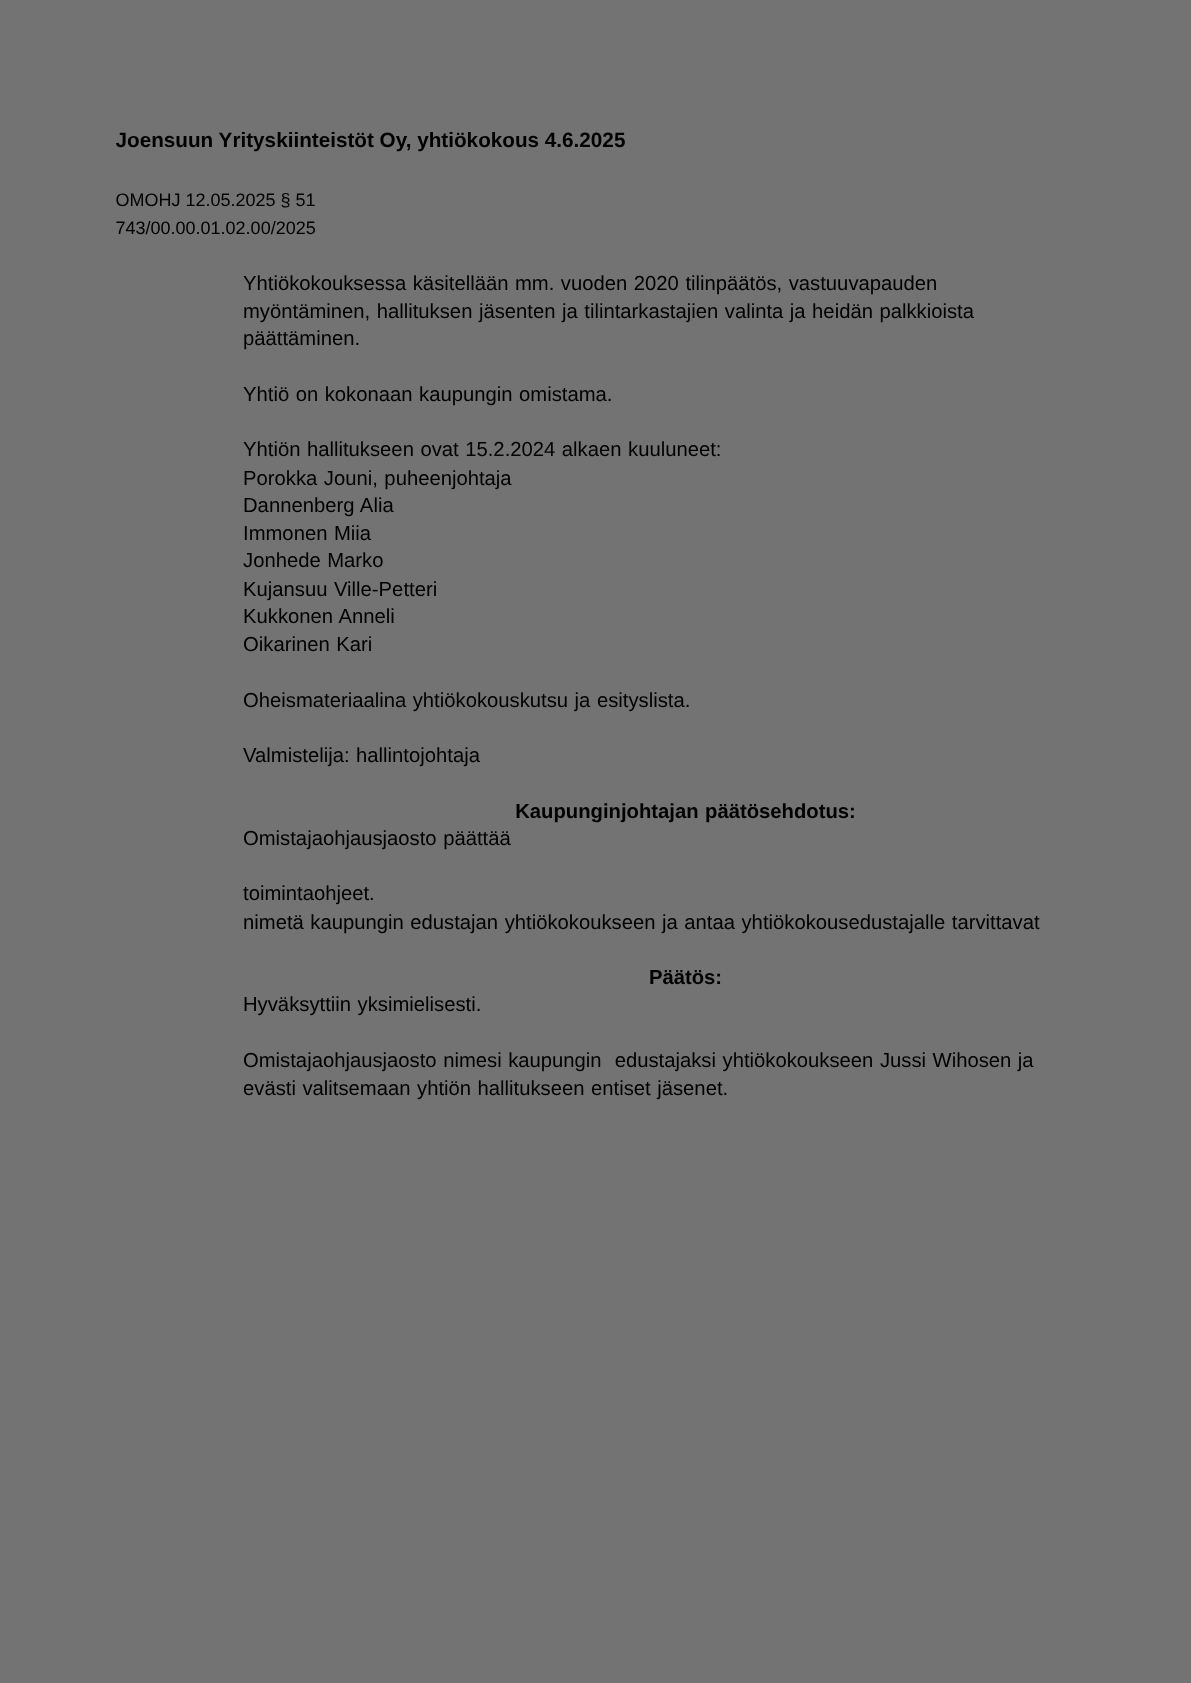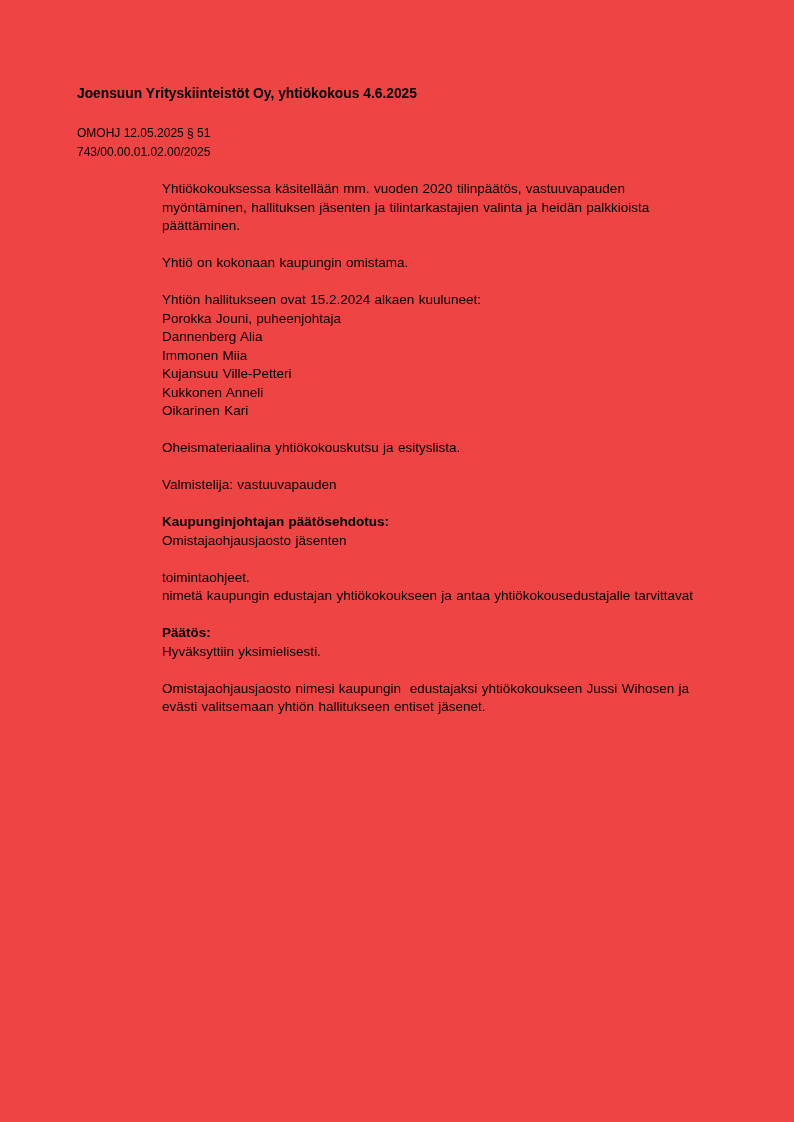--- a/index.html
+++ b/index.html
@@ -10,21 +10,21 @@
     width: 794px;
     height: 1122px;
     background: #ffffff;
     font-family: "Liberation Sans", sans-serif;
     color: #000000;
   }
   .page {
     position: relative;
     width: 794px;
     height: 1122px;
-    background: #ef4444;
+    background: #737373;
     overflow: hidden;
   }
   .doc-title {
     position: absolute;
     left: 77px;
     top: 86px;
     font-size: 13.8px;
     font-weight: 700;
     line-height: 16px;
     white-space: pre;
@@ -46,20 +46,21 @@
   }
   .para {
     margin: 0 0 18.5px 0;
   }
   .line {
     line-height: 18.5px;
     white-space: pre;
   }
   .bold {
     font-weight: 700;
+    text-align: center;
   }
 </style>
 </head>
 <body>
 
 <div class="page">
   <div class="doc-title">Joensuun Yrityskiinteistöt Oy, yhtiökokous 4.6.2025</div>
 
   <div class="doc-meta">
       <div class="line">OMOHJ 12.05.2025 § 51</div>
@@ -73,33 +74,34 @@
         <div class="line">päättäminen.</div>
       </div>
       <div class="para">
         <div class="line">Yhtiö on kokonaan kaupungin omistama.</div>
       </div>
       <div class="para">
         <div class="line">Yhtiön hallitukseen ovat 15.2.2024 alkaen kuuluneet:</div>
         <div class="line">Porokka Jouni, puheenjohtaja</div>
         <div class="line">Dannenberg Alia</div>
         <div class="line">Immonen Miia</div>
+        <div class="line">Jonhede Marko</div>
         <div class="line">Kujansuu Ville-Petteri</div>
         <div class="line">Kukkonen Anneli</div>
         <div class="line">Oikarinen Kari</div>
       </div>
       <div class="para">
         <div class="line">Oheismateriaalina yhtiökokouskutsu ja esityslista.</div>
       </div>
       <div class="para">
-        <div class="line">Valmistelija: vastuuvapauden</div>
+        <div class="line">Valmistelija: hallintojohtaja</div>
       </div>
       <div class="para">
         <div class="line bold">Kaupunginjohtajan päätösehdotus:</div>
-        <div class="line">Omistajaohjausjaosto jäsenten</div>
+        <div class="line">Omistajaohjausjaosto päättää</div>
       </div>
       <div class="para">
         <div class="line">toimintaohjeet.</div>
         <div class="line">nimetä kaupungin edustajan yhtiökokoukseen ja antaa yhtiökokousedustajalle tarvittavat</div>
       </div>
       <div class="para">
         <div class="line bold">Päätös:</div>
         <div class="line">Hyväksyttiin yksimielisesti.</div>
       </div>
       <div class="para">

